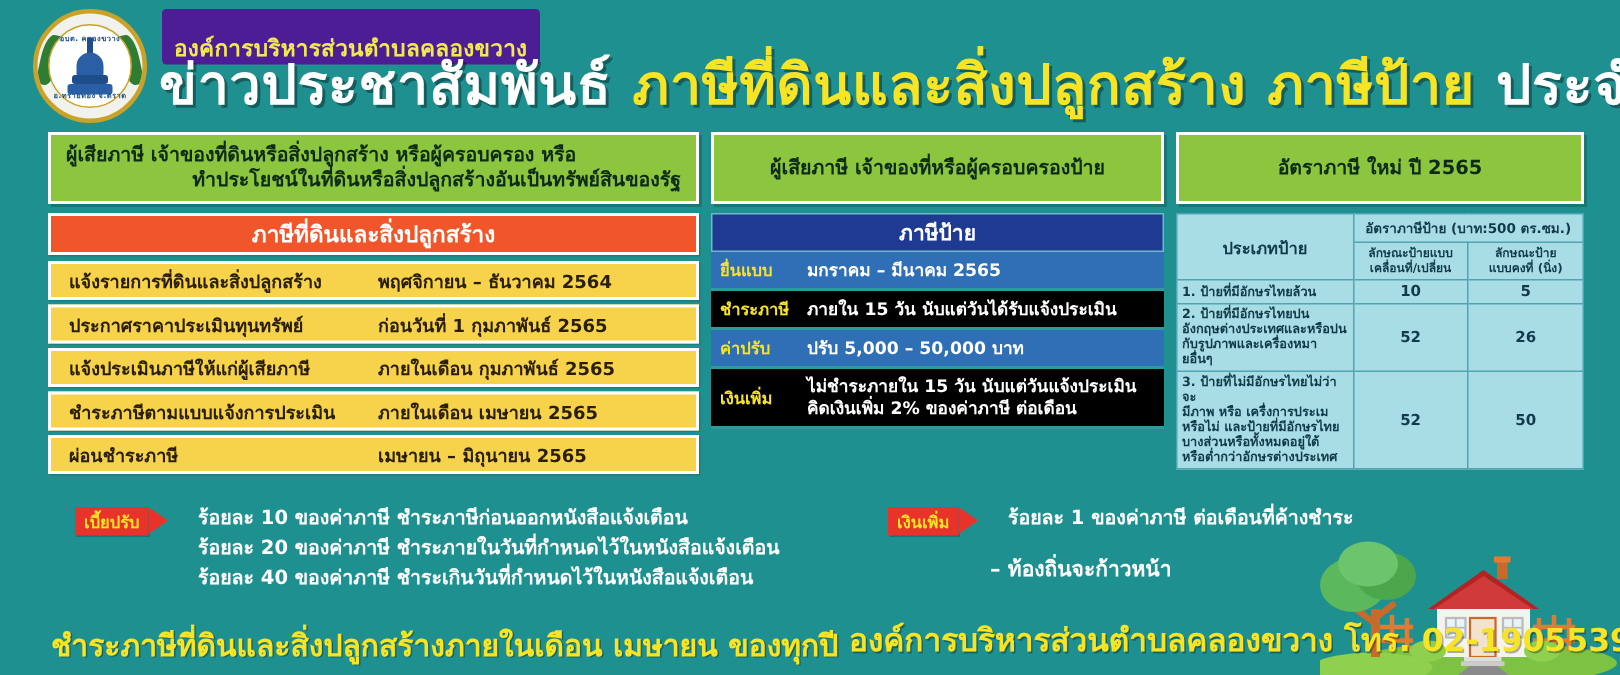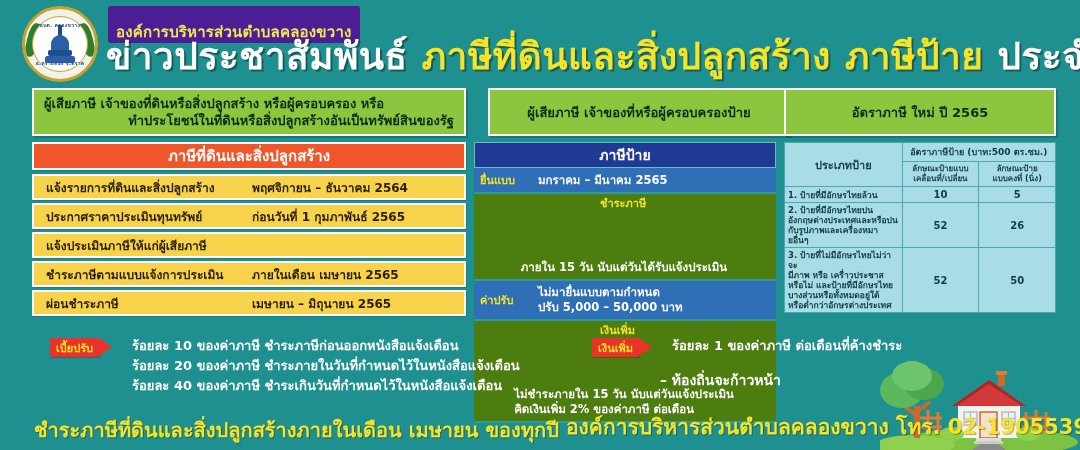--- a/index.html
+++ b/index.html
@@ -108,21 +108,21 @@
     display: flex; align-items: center; justify-content: center;
     text-align: center;
     line-height: 17px;
     box-shadow: 2px 2px 0 rgba(0,0,0,.18);
     padding: 2px 6px;
   }
   #band-left  { left: 32px;  top: 88px; width: 434px; height: 48px; }
   #band-left .band-lines { width: 100%; }
   #band-left .l1 { text-align: left; padding-left: 4px;}
   #band-left .l2 { text-align: right; padding-right: 4px;}
-  #band-mid   { left: 488px; top: 88px; width: 302px; height: 48px; }
+  #band-mid   { left: 474px; top: 88px; width: 302px; height: 48px; }
   #band-right { left: 784px; top: 88px; width: 272px; height: 48px; }
 
   
   .lt-title {
     position: absolute; left: 32px; top: 142px; width: 434px; height: 28px;
     background: #f0562a;
     border: 2px solid #ffffff;
     color: #ffffff; font-size: 15px; font-weight: bold;
     display: flex; align-items: center; justify-content: center;
     box-shadow: 1px 1px 0 rgba(0,0,0,.15);
@@ -152,21 +152,21 @@
   .mt-rows {
     position: absolute; left: 474px; top: 168px; width: 302px;
   }
   .mt-row {
     display: flex; align-items: center;
     border-bottom: 2px solid #2d9b9b;
     color: #ffffff;
     min-height: 26px;
   }
   .mt-row.odd  { background: #2f6fb5; }
-  .mt-row.even { background: #4d7c0f; flex-direction: column; }
+  .mt-row.even { background: #000000; }
   .mt-row .lbl {
     width: 62px; flex: 0 0 62px;
     color: #f7e425; font-size: 11px; font-weight: bold;
     padding-left: 6px;
   }
   .mt-row .val {
     flex: 1; font-size: 11.5px; font-weight: bold;
     line-height: 15px; padding: 4px 4px 4px 2px;
   }
 
@@ -290,20 +290,21 @@
     <div class="lt-row">
       <span class="c1">แจ้งรายการที่ดินและสิ่งปลูกสร้าง</span>
       <span class="c2">พฤศจิกายน – ธันวาคม 2564</span>
     </div>
     <div class="lt-row">
       <span class="c1">ประกาศราคาประเมินทุนทรัพย์</span>
       <span class="c2">ก่อนวันที่ 1 กุมภาพันธ์ 2565</span>
     </div>
     <div class="lt-row">
       <span class="c1">แจ้งประเมินภาษีให้แก่ผู้เสียภาษี</span>
+      <span class="c2">ภายในเดือน กุมภาพันธ์ 2565</span>
     </div>
     <div class="lt-row">
       <span class="c1">ชำระภาษีตามแบบแจ้งการประเมิน</span>
       <span class="c2">ภายในเดือน เมษายน 2565</span>
     </div>
     <div class="lt-row">
       <span class="c1">ผ่อนชำระภาษี</span>
       <span class="c2">เมษายน – มิถุนายน 2565</span>
     </div>
   </div>
@@ -314,21 +315,20 @@
       <span class="lbl">ยื่นแบบ</span>
       <span class="val">มกราคม – มีนาคม 2565</span>
     </div>
     <div class="mt-row even">
       <span class="lbl">ชำระภาษี</span>
       <span class="val">ภายใน 15 วัน นับแต่วันได้รับแจ้งประเมิน</span>
     </div>
     <div class="mt-row odd">
       <span class="lbl">ค่าปรับ</span>
       <span class="val">
-          <div>ไม่มายื่นแบบตามกำหนด</div>
           <div>ปรับ 5,000 – 50,000 บาท</div>
         </span>
     </div>
     <div class="mt-row even">
       <span class="lbl">เงินเพิ่ม</span>
       <span class="val">
           <div>ไม่ชำระภายใน 15 วัน นับแต่วันแจ้งประเมิน</div>
           <div>คิดเงินเพิ่ม 2% ของค่าภาษี ต่อเดือน</div>
         </span>
     </div>
@@ -360,21 +360,21 @@
             <div>2. ป้ายที่มีอักษรไทยปน</div>
             <div>อังกฤษต่างประเทศและหรือปน</div>
             <div>กับรูปภาพและเครื่องหมายอื่นๆ</div>
           </td>
       <td class="num">52</td>
       <td class="num">26</td>
     </tr>
     <tr>
       <td class="cat">
             <div>3. ป้ายที่ไม่มีอักษรไทยไม่ว่าจะ</div>
-            <div>มีภาพ หรือ เครื่าวประชาส</div>
+            <div>มีภาพ หรือ เครื่งการประเม</div>
             <div>หรือไม่ และป้ายที่มีอักษรไทย</div>
             <div>บางส่วนหรือทั้งหมดอยู่ใต้</div>
             <div>หรือต่ำกว่าอักษรต่างประเทศ</div>
           </td>
       <td class="num">52</td>
       <td class="num">50</td>
     </tr>
   </tbody>
     </table>
 

